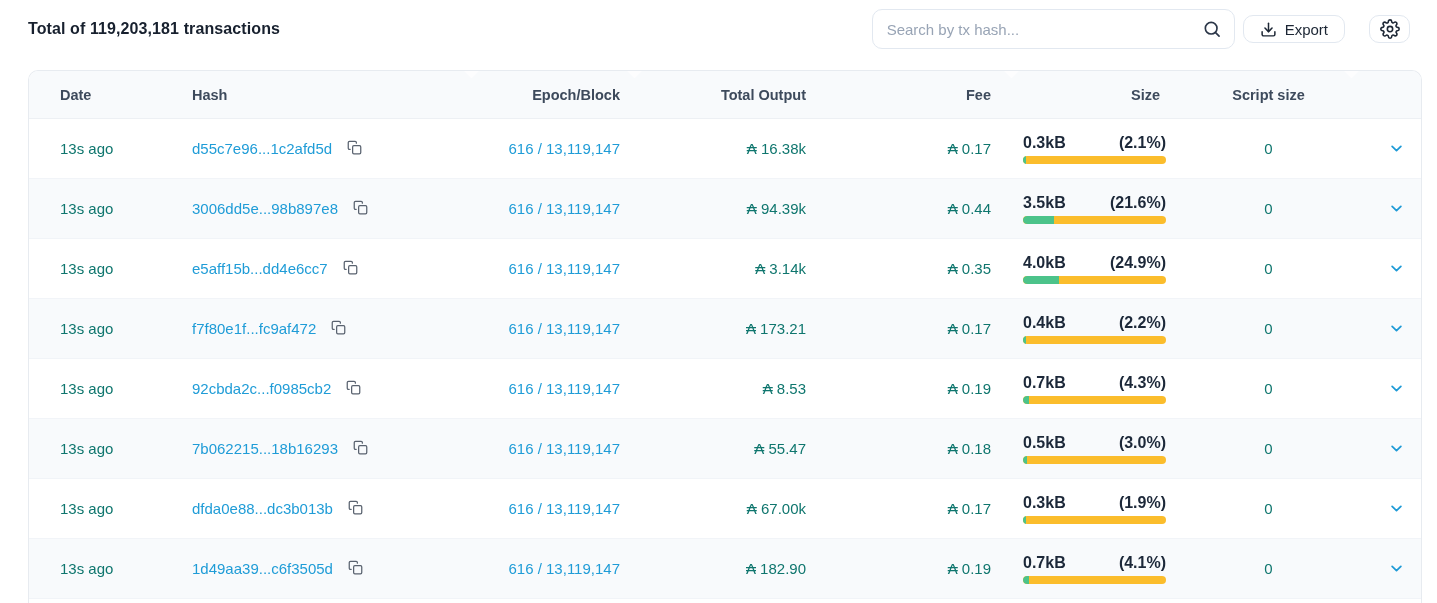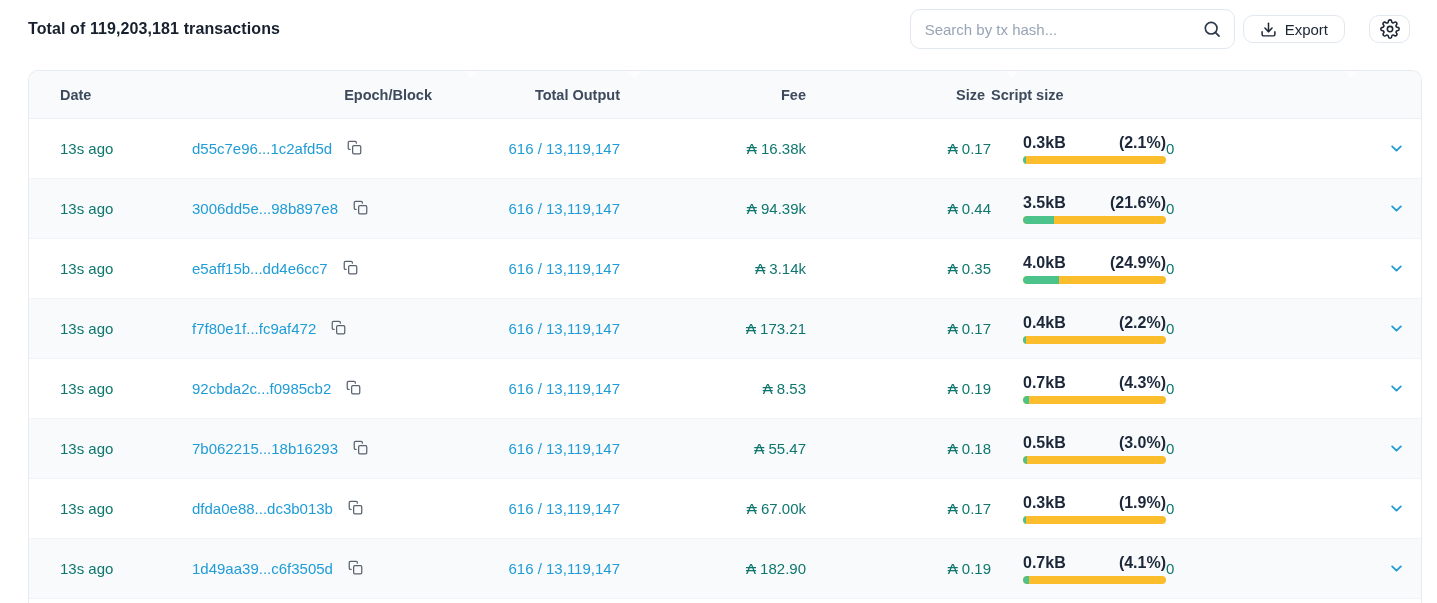--- a/index.html
+++ b/index.html
@@ -11,21 +11,21 @@
   }
 
   
   .topbar {
     display: flex; align-items: center; justify-content: space-between;
     padding: 5px 27px 0 28px; height: 53px;
   }
   .page-title { font-size: 16px; font-weight: 700; color: #17202e; letter-spacing: .1px; }
   .controls { display: flex; align-items: center; }
   .searchbox {
-    width: 325px; height: 40px; border: 1px solid #e2e8f0; border-radius: 10px;
+    width: 363px; height: 40px; border: 1px solid #e2e8f0; border-radius: 10px;
     display: flex; align-items: center; padding: 0 12px 0 14px; background: #fff;
   }
   .searchbox input {
     flex: 1; border: none; outline: none; font-size: 15px; color: #3b4757;
     font-family: "Liberation Sans", "DejaVu Sans", sans-serif; background: transparent;
   }
   .searchbox input::placeholder { color: #98a4b5; }
   .search-icon { display: flex; color: #2b3648; }
   .btn {
     height: 28px; border: 1px solid #e2e8f0; border-radius: 10px; background: #fff;
@@ -54,21 +54,21 @@
   }
   .trow {
     display: grid; height: 60px; align-items: center; background: #ffffff;
     padding-left: 31px; border-bottom: 1px solid #f1f4f8;
     grid-template-columns: 132px 240px 188px 186px 185px 175px 205px 50px;
     font-size: 15px;
   }
   .trow.alt { background: #f8fafc; }
   .cell { min-width: 0; }
   .t-right { text-align: right; }
-  .t-center { }
+  .t-center { text-align: center; }
   .num { color: #0f766e; }
   .c-hash { display: flex; align-items: center; gap: 15px; }
   .hash-link, .epoch-link { color: #1f9cd7; text-decoration: none; cursor: pointer; }
   .copy { display: flex; color: #59626f; cursor: pointer; margin-top: -2px; }
 
   .size-inner { width: 143px; margin-left: 32px; }
   .size-labels {
     display: flex; justify-content: space-between; align-items: baseline;
     font-size: 16px; font-weight: 700; color: #1c2839; margin-bottom: 4px;
   }
@@ -115,20 +115,21 @@
 </div>
 
 <div class="table-wrap">
   <div class="notch" style="left: 437px;"></div>
   <div class="notch" style="left: 600px;"></div>
   <div class="notch" style="left: 977px;"></div>
   <div class="notch" style="left: 1317px;"></div>
 
   <div class="thead">
     <div class="cell">Date</div>
+    <div class="cell">Hash</div>
     <div class="cell t-right">Epoch/Block</div>
     <div class="cell t-right">Total Output</div>
     <div class="cell t-right">Fee</div>
     <div class="cell t-right" style="padding-right: 6px;">Size</div>
     <div class="cell t-center">Script size</div>
     <div class="cell"></div>
   </div>
 
   <div id="table-body">
   <div class="trow">

